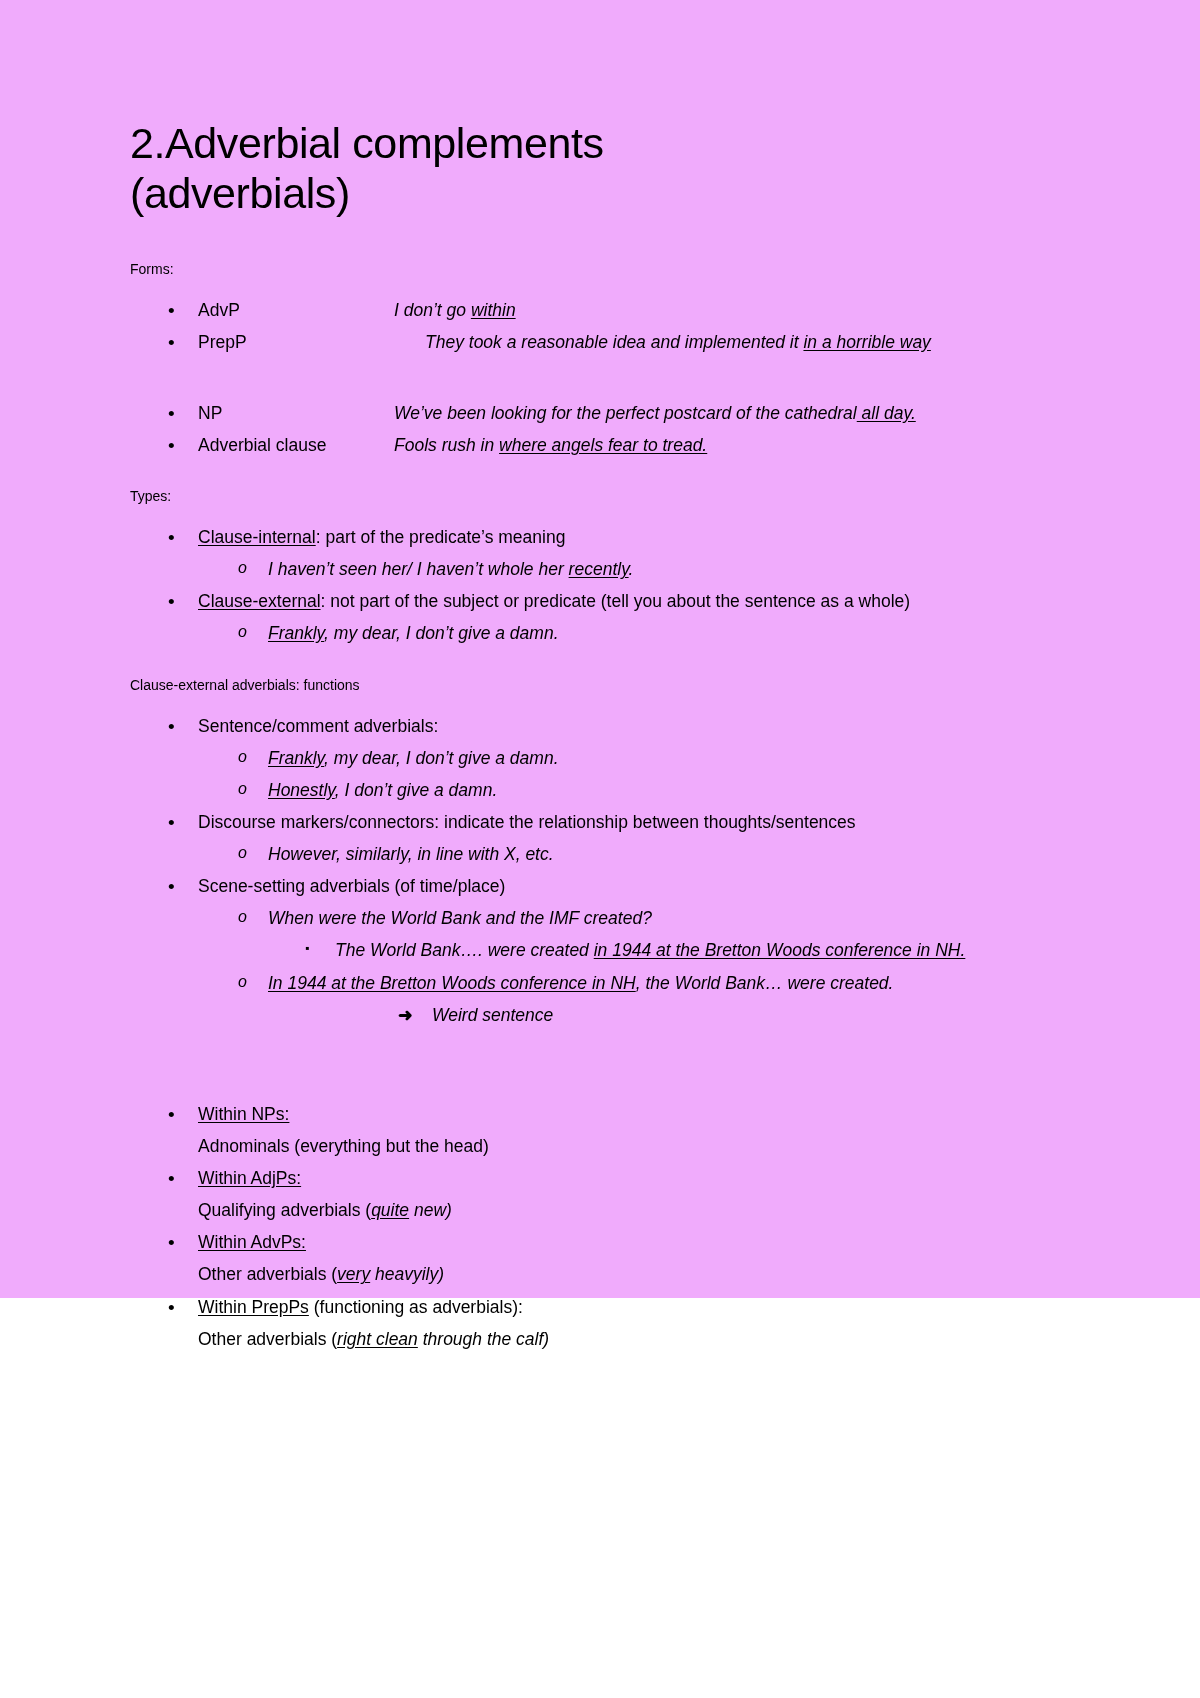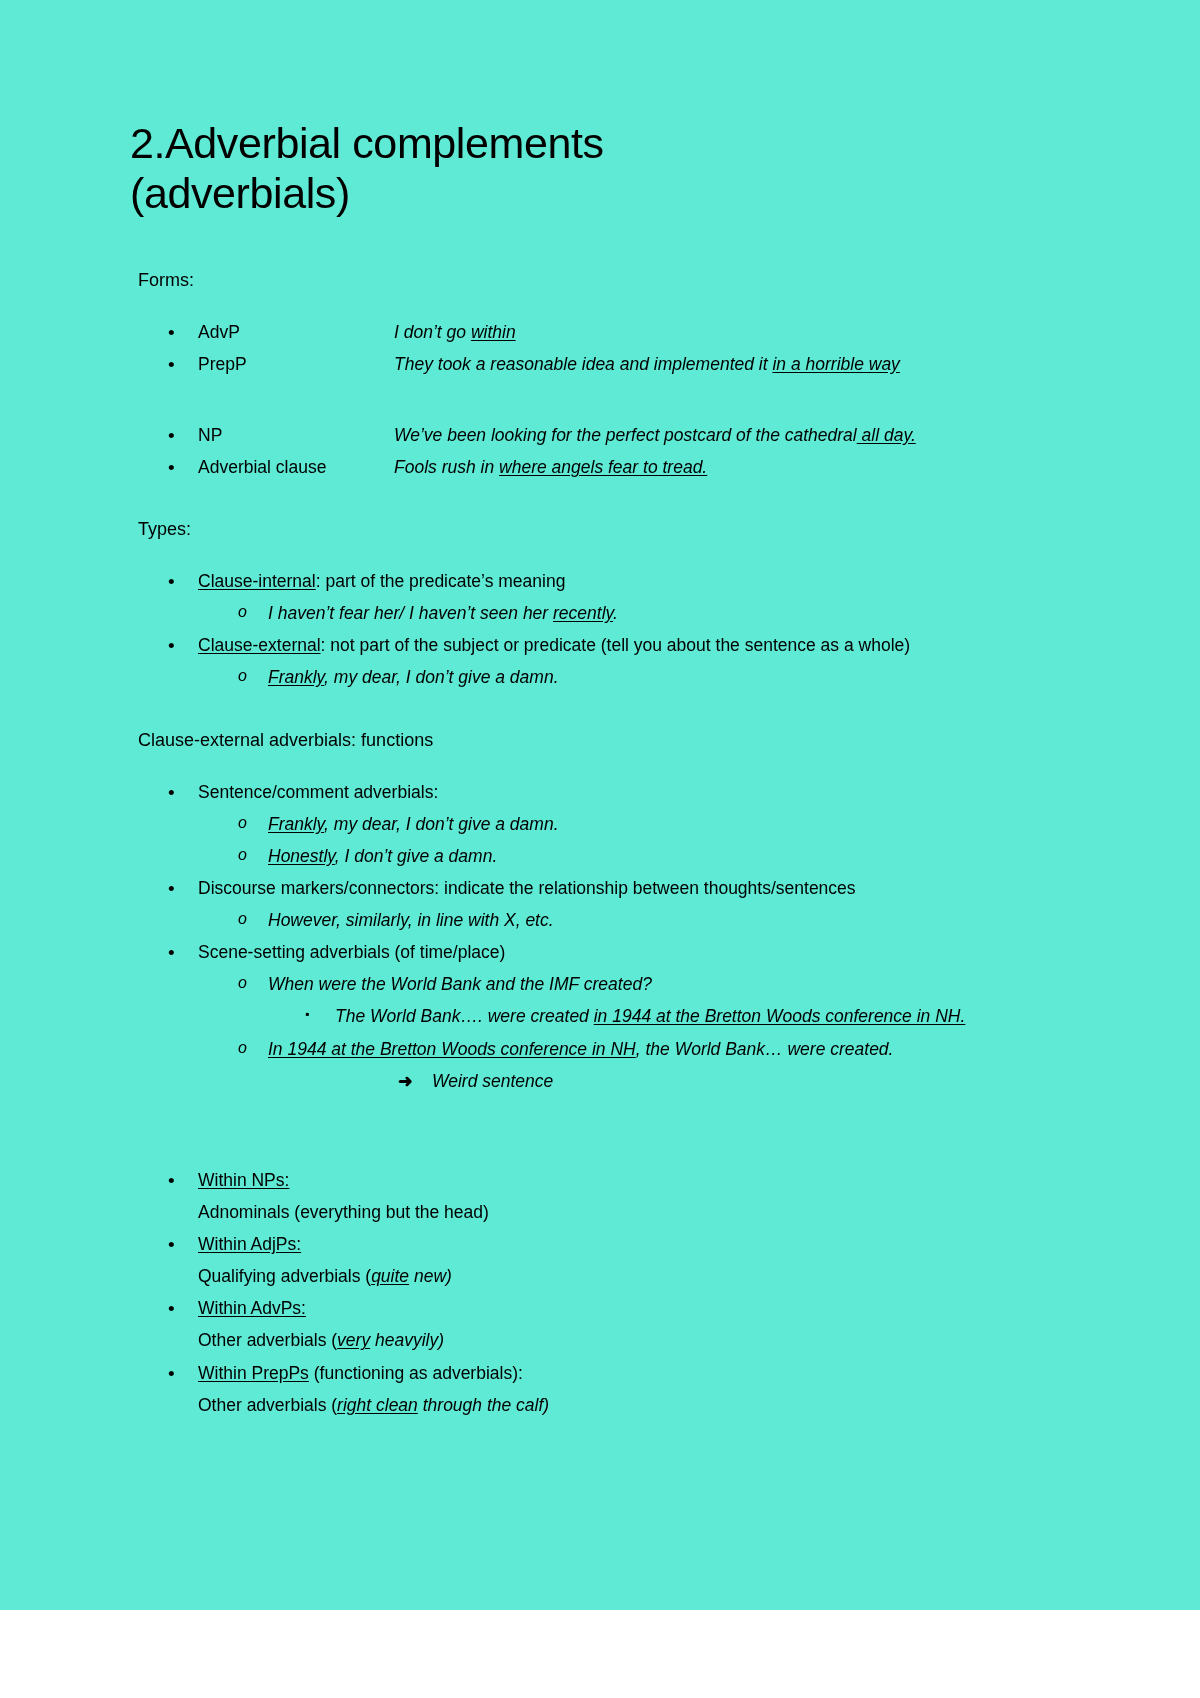--- a/index.html
+++ b/index.html
@@ -7,38 +7,38 @@
   html, body { margin:0; padding:0; }
   body {
     width:1200px; height:1698px;
     background:#ffffff;
     font-family:"Liberation Sans", sans-serif;
     color:#000000;
     -webkit-font-smoothing:none;
   }
   .page {
     position:relative;
-    width:1200px; height:1610px;
-    background:#5eead4;
+    width:1200px; height:1298px;
+    background:#f0abfc;
     padding:118px 130px 0 130px;
   }
   h1.doc-title {
     font-weight:400;
     font-size:43px;
     line-height:1.17;
     margin:0 0 0 0;
     letter-spacing:-0.4px;
     max-width:760px;
   }
   h1.doc-title .ital { font-style:italic; }
   .h1-gap { height:40px; }
   p.para {
-    font-size:18px;
+    font-size:14px;
     line-height:1.5;
-    margin:8px;
+    margin:0;
     padding:0;
   }
   .spacer-sm { height:17px; }
   .spacer-md { height:22px; }
   ul, ol { margin:0; padding:0; list-style:none; }
 
   
   .b1, .b2, .b3 {
     position:relative;
     font-size:17.5px;
@@ -94,21 +94,21 @@
   <ul>
     <li class="b1">
       <span class="mark">•</span>
       <span class="form-row" style="display:flex;justify-content:flex-end;">
         <span class="form-label">AdvP</span>
         <span class="form-example"><span>I don’t go </span><span class="u">within</span></span>
       </span>
     </li>
     <li class="b1">
       <span class="mark">•</span>
-      <span class="form-row" style="display:flex;">
+      <span class="form-row" style="display:flex;gap:31px;">
         <span class="form-label">PrepP</span>
         <span class="form-example"><span>They took a reasonable idea and implemented it </span><span class="u">in a horrible way</span></span>
       </span>
     </li>
     <li class="b1">
       <span class="mark">•</span>
       <span class="form-row" style="display:flex;margin-top:44px;">
         <span class="form-label">NP</span>
         <span class="form-example"><span>We’ve been looking for the perfect postcard of the cathedral</span><span class="u"> all day.</span></span>
       </span>
@@ -127,21 +127,21 @@
   <p class="para">Types:</p>
   <div class="spacer-sm"></div>
 
   <ul>
     <li class="b1">
       <span class="mark">•</span>
       <span class="u">Clause-internal</span><span>: part of the predicate’s meaning</span>
     </li>
     <li class="b2">
       <span class="mark">o</span>
-      <span class="ital">I haven’t fear her/ I haven’t seen her </span><span class="iu">recently</span><span class="ital">.</span>
+      <span class="ital">I haven’t seen her/ I haven’t whole her </span><span class="iu">recently</span><span class="ital">.</span>
     </li>
     <li class="b1">
       <span class="mark">•</span>
       <span class="u">Clause-external</span><span>: not part of the subject or predicate (tell you about the sentence as a whole)</span>
     </li>
     <li class="b2">
       <span class="mark">o</span>
       <span class="ital"></span><span class="iu">Frankly</span><span class="ital">, my dear, I don’t give a damn.</span>
     </li>
   </ul>

